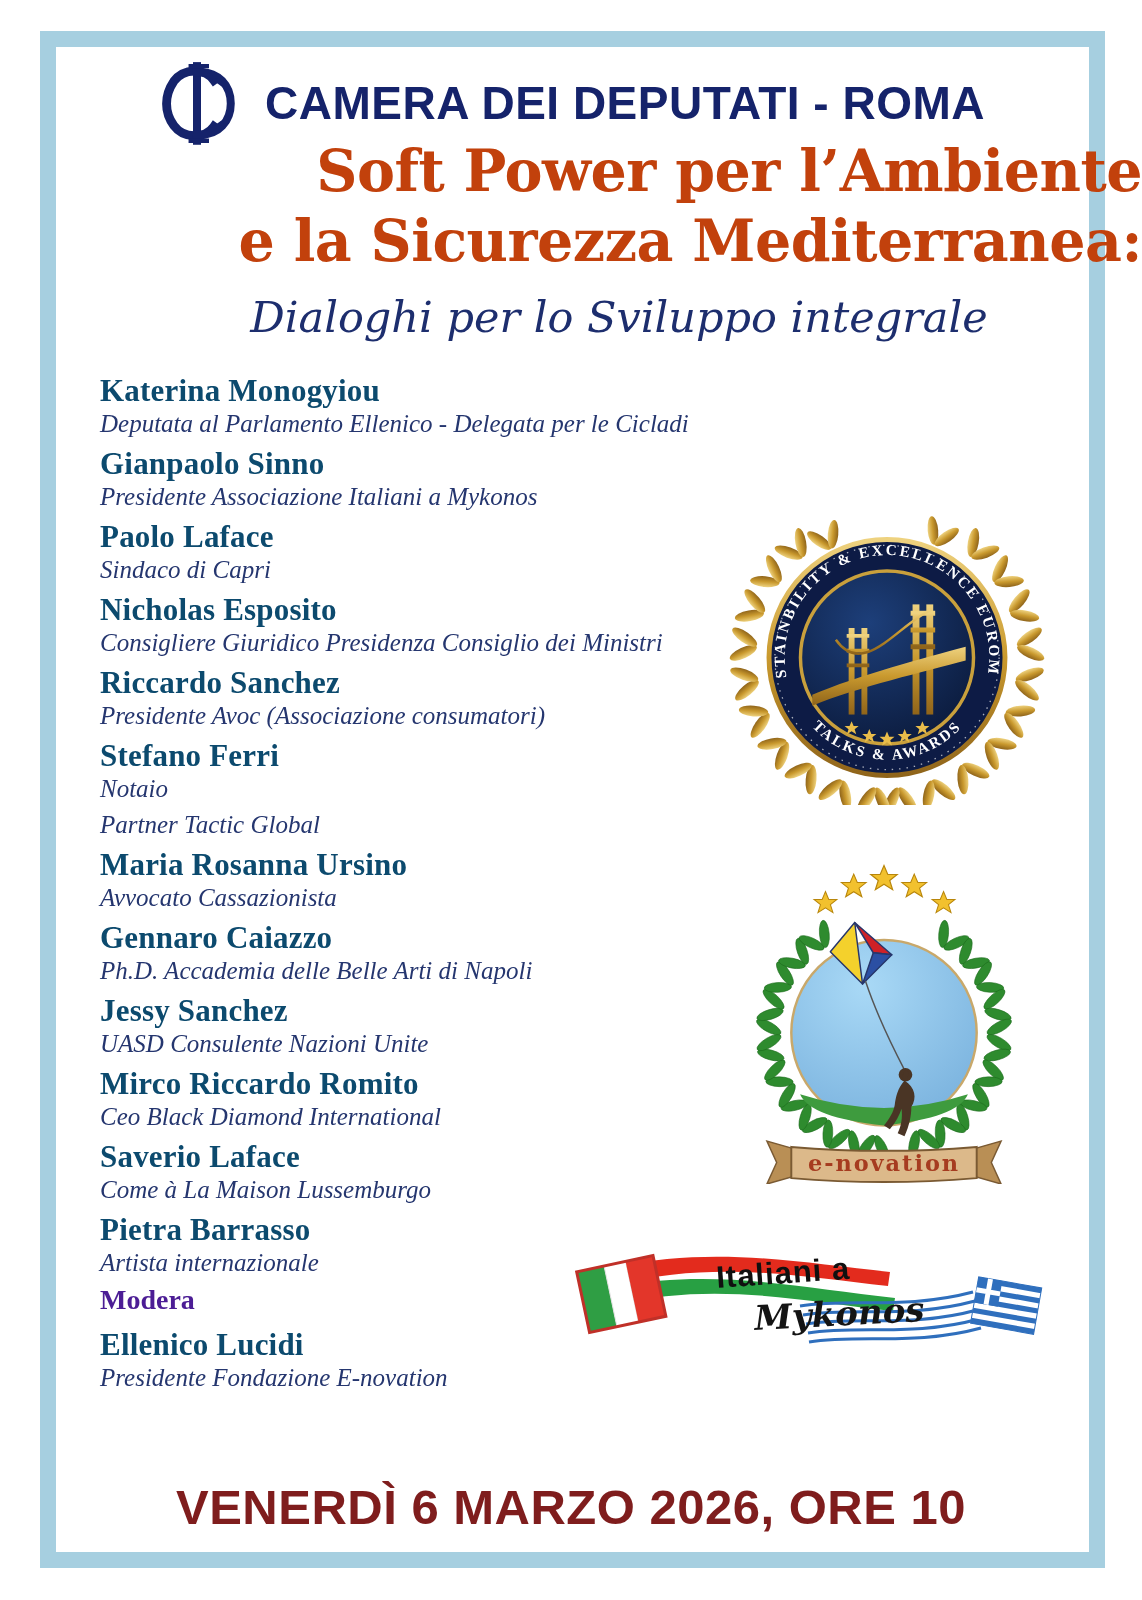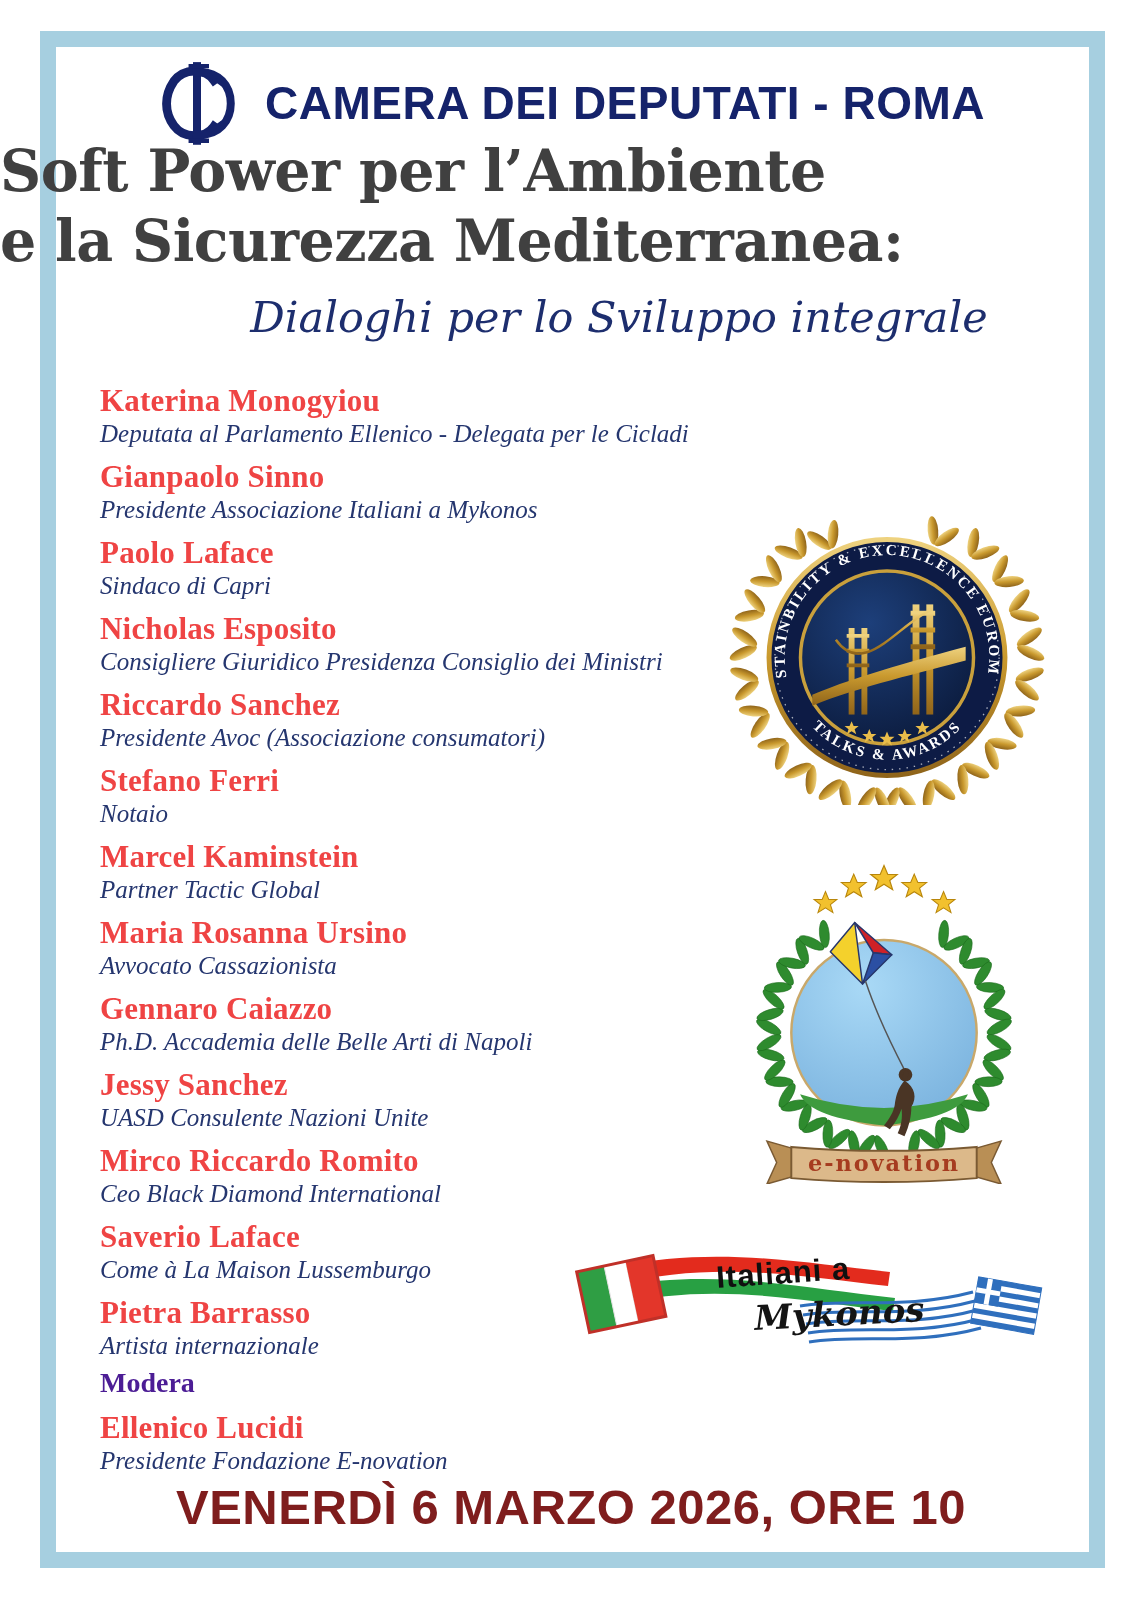--- a/index.html
+++ b/index.html
@@ -3,27 +3,27 @@
 <meta charset="utf-8">
 <style>
   html,body{margin:0;padding:0;background:#ffffff;}
   body{width:1142px;height:1600px;position:relative;overflow:hidden;
        font-family:"Liberation Serif",serif;-webkit-font-smoothing:antialiased;}
   .frame{position:absolute;left:40px;top:31px;width:1065px;height:1537px;
          border:16px solid #a6cfe0;box-sizing:border-box;pointer-events:none;}
   .header{position:absolute;left:0;top:60px;width:100%;display:flex;
           justify-content:center;align-items:center;gap:28px;}
   .header-text{font:800 46px/52px "Liberation Sans",sans-serif;color:#15236b;letter-spacing:.5px;}
-  .title{position:absolute;left:0;top:136px;width:100%;text-align:left;
-         font:700 57px/70px "DejaVu Serif",serif;color:#404040;letter-spacing:-.5px;}
+  .title{position:absolute;left:0;top:136px;width:100%;text-align:right;
+         font:700 57px/70px "DejaVu Serif",serif;color:#c2410c;letter-spacing:-.5px;}
   .subtitle{position:absolute;left:0;top:292px;width:100%;text-align:center;
             font:italic 43px/50px "DejaVu Serif",serif;color:#1d2e6e;padding-left:48px;}
   .speakers{position:absolute;left:100px;top:372px;width:650px;}
   .sp{margin-bottom:7px;}
-  .s-name{font:700 31px/37px "Liberation Serif",serif;color:#ef4444;letter-spacing:.2px;margin-top:10px;}
+  .s-name{font:700 31px/37px "Liberation Serif",serif;color:#0c4a6e;letter-spacing:.2px;}
   .s-role{font:italic 25px/29px "Liberation Serif",serif;color:#25366f;}
   .modera{font:700 28px/32px "Liberation Serif",serif;color:#4c1d95;margin:4px 0 10px 0;}
   .date-banner{position:absolute;left:0;top:1480px;width:100%;text-align:center;
                font:800 49px/54px "Liberation Sans",sans-serif;color:#7f1d1d;letter-spacing:.5px;}
   .logo{position:absolute;}
   #badge{left:722px;top:510px;}
   #enovation{left:736px;top:862px;}
   #mykonos{left:545px;top:1212px;}
 </style>
 </head>
@@ -69,21 +69,20 @@
   </div>
   <div class="sp">
     <div class="s-name">Riccardo Sanchez</div>
     <div class="s-role">Presidente Avoc (Associazione consumatori)</div>
   </div>
   <div class="sp">
     <div class="s-name">Stefano Ferri</div>
     <div class="s-role">Notaio</div>
   </div>
   <div class="sp">
-    <div class="s-name">Marcel Kaminstein</div>
     <div class="s-role">Partner Tactic Global</div>
   </div>
   <div class="sp">
     <div class="s-name">Maria Rosanna Ursino</div>
     <div class="s-role">Avvocato Cassazionista</div>
   </div>
   <div class="sp">
     <div class="s-name">Gennaro Caiazzo</div>
     <div class="s-role">Ph.D. Accademia delle Belle Arti di Napoli</div>
   </div>

